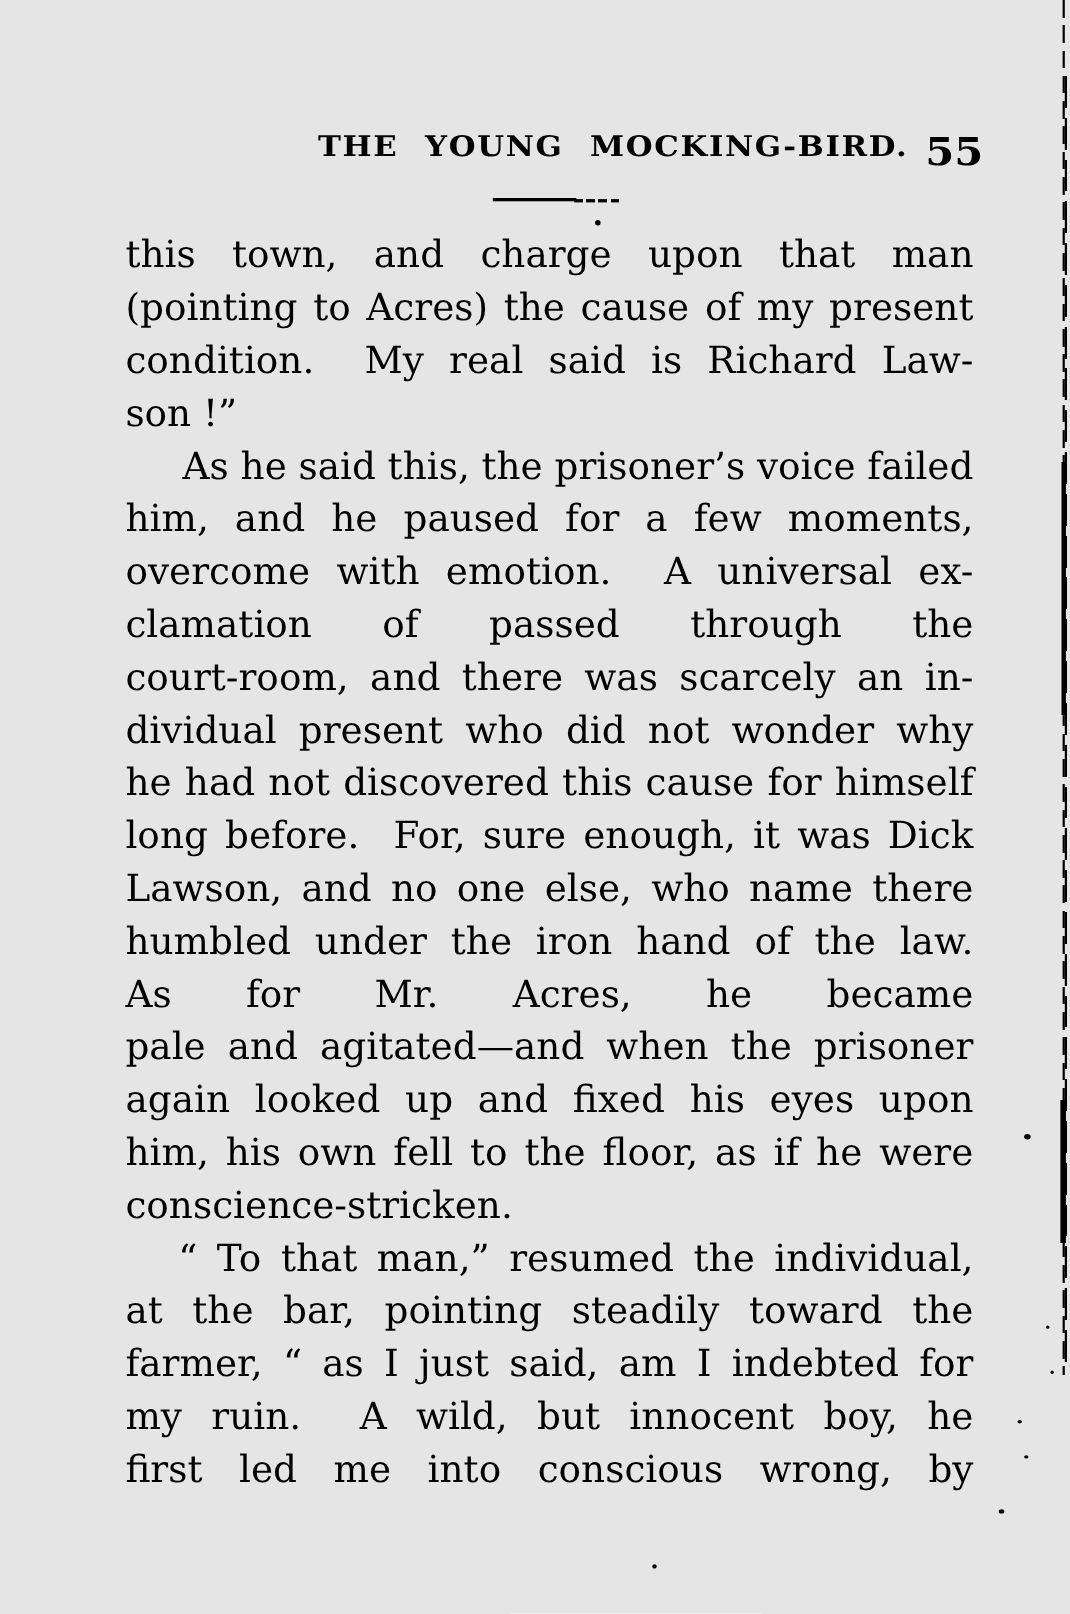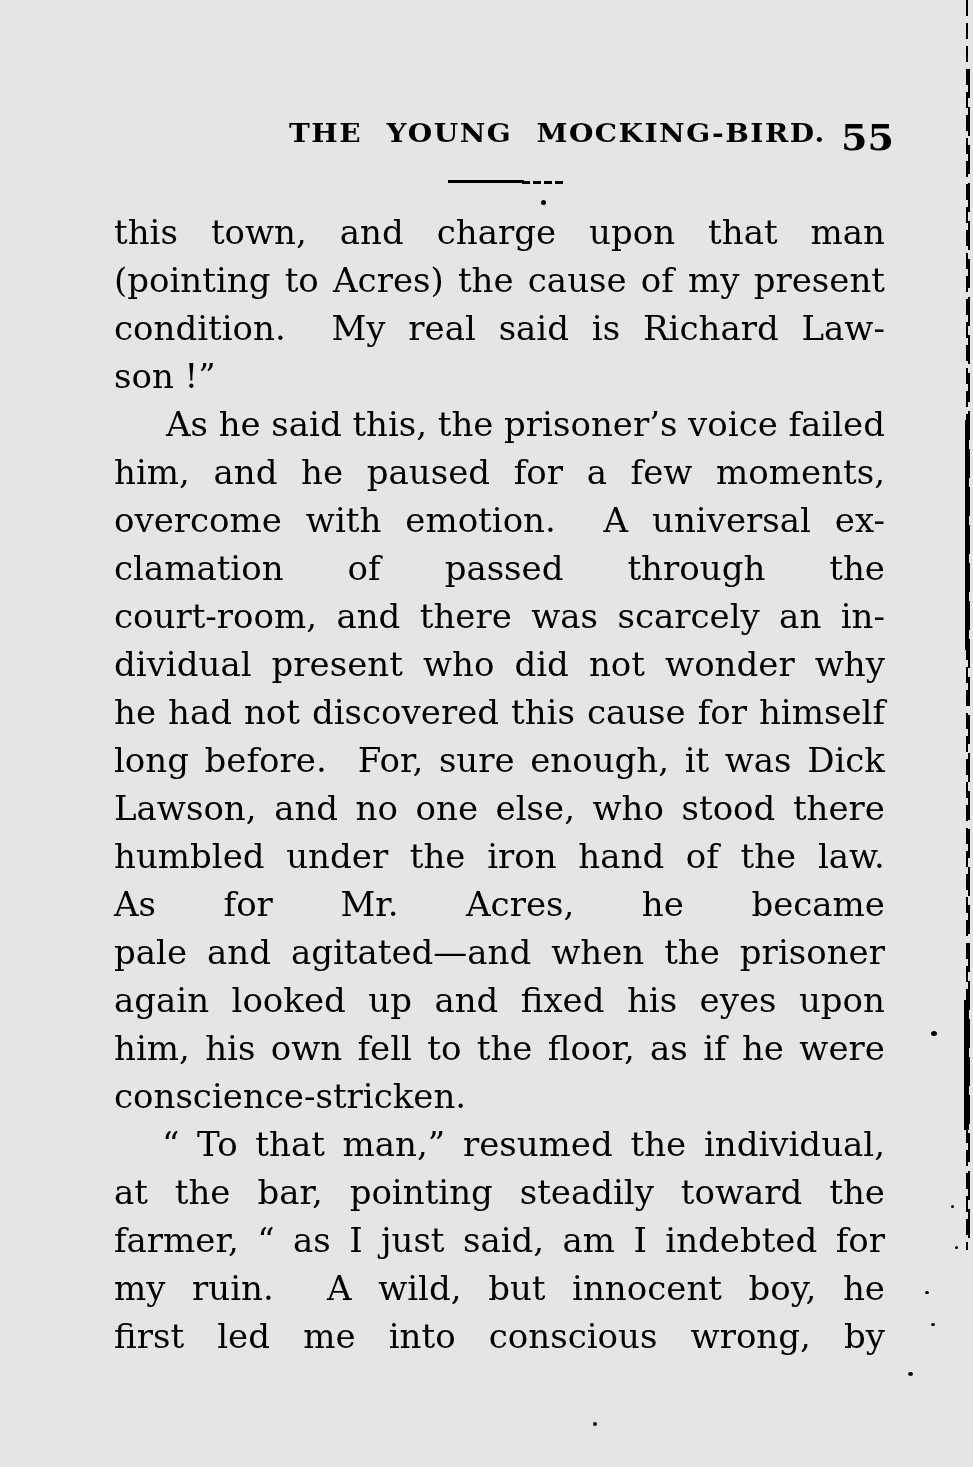--- a/index.html
+++ b/index.html
@@ -191,21 +191,21 @@
         <span>was</span>
         <span>Dick</span>
       </div>
       <div class="line">
         <span>Lawson,</span>
         <span>and</span>
         <span>no</span>
         <span>one</span>
         <span>else,</span>
         <span>who</span>
-        <span>stood</span>
+        <span>name</span>
         <span>there</span>
       </div>
       <div class="line">
         <span>humbled</span>
         <span>under</span>
         <span>the</span>
         <span>iron</span>
         <span>hand</span>
         <span>of</span>
         <span>the</span>

